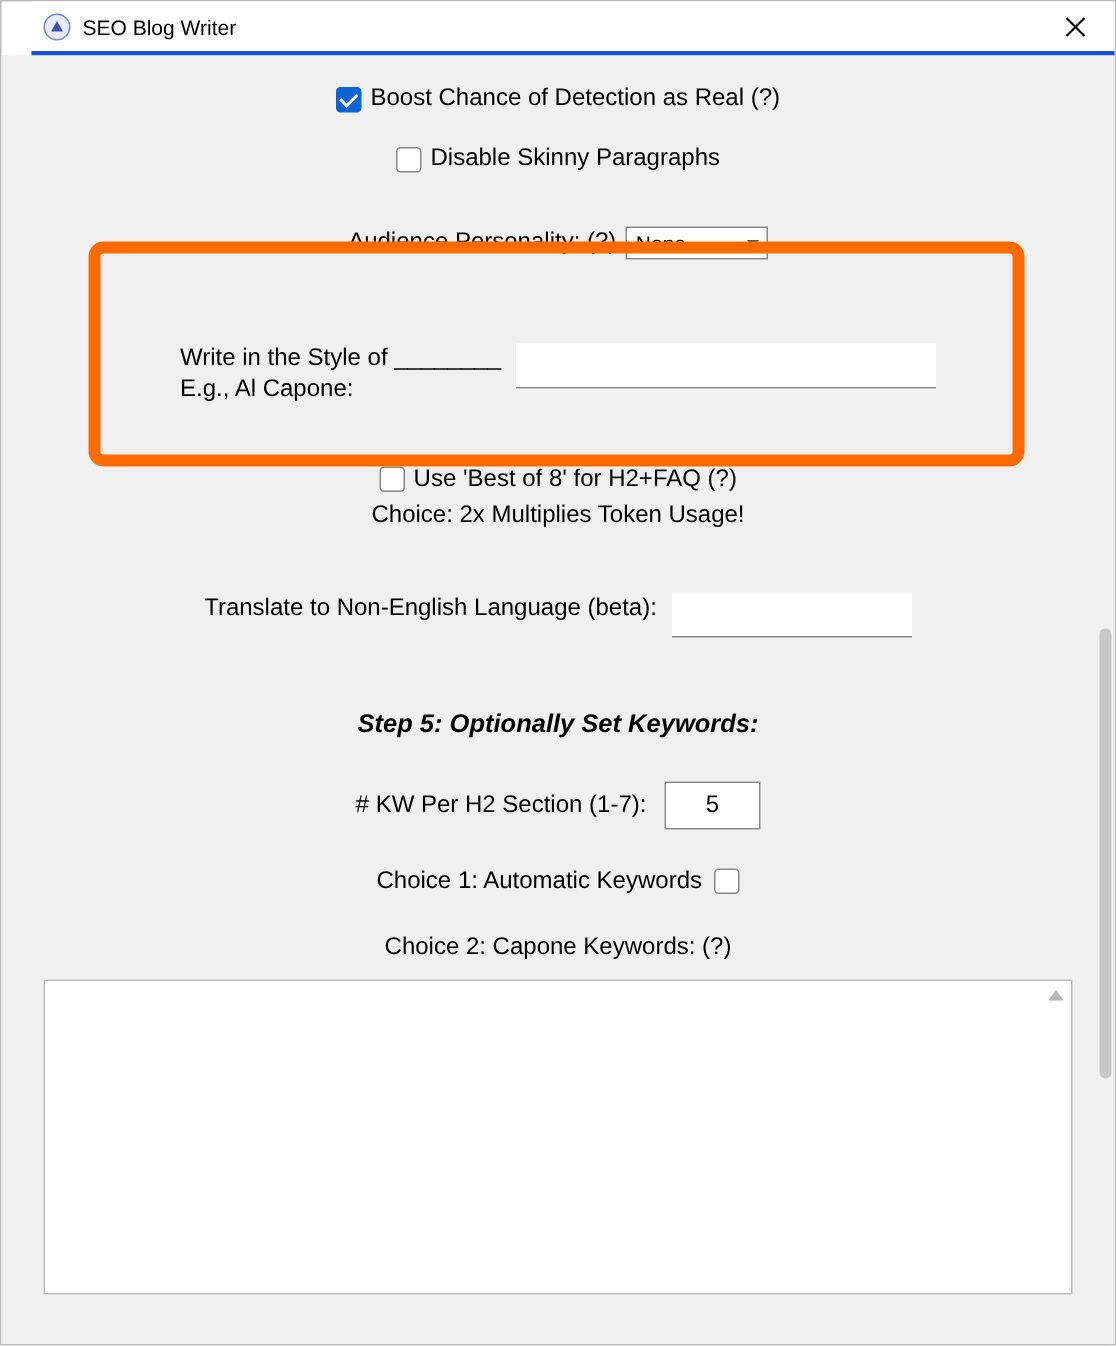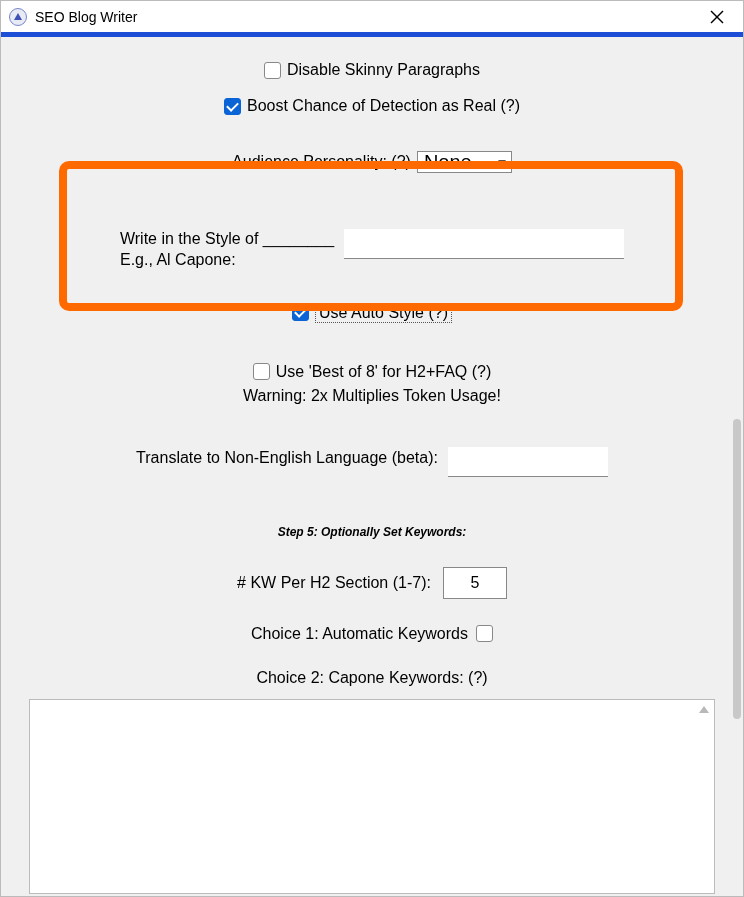--- a/index.html
+++ b/index.html
@@ -18,22 +18,23 @@
       display: flex;
       flex-direction: column;
       box-shadow: 0 2px 8px rgba(0,0,0,0.12);
     }
     .titlebar {
       height: 36px;
       display: flex;
       align-items: center;
       justify-content: space-between;
       padding: 0 10px 0 8px;
-      border-bottom: 5px solid #1d4ed8;
-      background: #fff;
+      border-bottom: 3px solid #1d4ed8;
+      background: #fff;
+      margin-left: 20px;
     }
     .titlebar-left {
       display: flex;
       align-items: center;
       gap: 8px;
     }
     .app-icon {
       width: 18px;
       height: 18px;
       border-radius: 50%;
@@ -109,21 +110,21 @@
       width: 5px;
       height: 9px;
       border: solid #fff;
       border-width: 0 2px 2px 0;
       transform: rotate(45deg);
       margin-top: -2px;
     }
     .select-combo {
       border: 1px solid #888;
       background: #fff;
-      font-size: 20px;
+      font-size: 14px;
       padding: 0 22px 0 6px;
       height: 22px;
       display: inline-flex;
       align-items: center;
       position: relative;
       min-width: 95px;
       cursor: pointer;
     }
     .select-combo::after {
       content: '';
@@ -200,21 +201,21 @@
       width: 160px;
       height: 30px;
       border: none;
       border-bottom: 1px solid #888;
       background: #fff;
       font-size: 15px;
       padding: 2px 6px;
     }
     .step-heading {
       margin-top: 48px;
-      font-size: 12px;
+      font-size: 17px;
       font-weight: bold;
       font-style: italic;
     }
     .kw-row {
       margin-top: 28px;
       display: flex;
       align-items: center;
       gap: 12px;
     }
     .kw-input {
@@ -289,58 +290,54 @@
       <svg viewBox="0 0 14 14">
         <line x1="1" y1="1" x2="13" y2="13" stroke="#000" stroke-width="1.4"></line>
         <line x1="13" y1="1" x2="1" y2="13" stroke="#000" stroke-width="1.4"></line>
       </svg>
     </div>
   </div>
 
   <div class="content">
     <div class="scroll-area">
 
+      <div class="row" style="margin-top:18px">
+        <span class="checkbox checked"></span>
+        <span>Boost Chance of Detection as Real (?)</span>
+      </div>
+
       <div class="row" style="margin-top:22px">
         <span class="checkbox"></span>
         <span>Disable Skinny Paragraphs</span>
-      </div>
-
-      <div class="row" style="margin-top:18px">
-        <span class="checkbox checked"></span>
-        <span>Boost Chance of Detection as Real (?)</span>
       </div>
 
       <div class="row" style="margin-top:36px">
         <span>Audience Personality: (?)</span>
         <span class="select-combo">
           <span>None</span>
         </span>
       </div>
 
       <div class="style-section">
         <div class="style-row">
           <div class="style-label-block">
             <div>Write in the Style of ________</div>
             <div>E.g., Al Capone:</div>
           </div>
           <input type="text" class="style-input" value="" style="">
         </div>
-        <div class="autostyle-row">
-          <span class="checkbox checked"></span>
-          <span class="dotted-focus">Use Auto Style (?)</span>
-        </div>
       </div>
 
       <div class="highlight-box"></div>
 
       <div class="row bestof2-row">
         <span class="checkbox"></span>
         <span>Use 'Best of 8' for H2+FAQ (?)</span>
       </div>
-      <div class="warning-text">Warning: 2x Multiplies Token Usage!</div>
+      <div class="warning-text">Choice: 2x Multiplies Token Usage!</div>
 
       <div class="translate-row">
         <div class="translate-label-block">
           <div>Translate to Non-English Language (beta):</div>
         </div>
         <input type="text" class="translate-input" value="" style="">
       </div>
 
       <div class="step-heading">Step 5: Optionally Set Keywords:</div>
 

